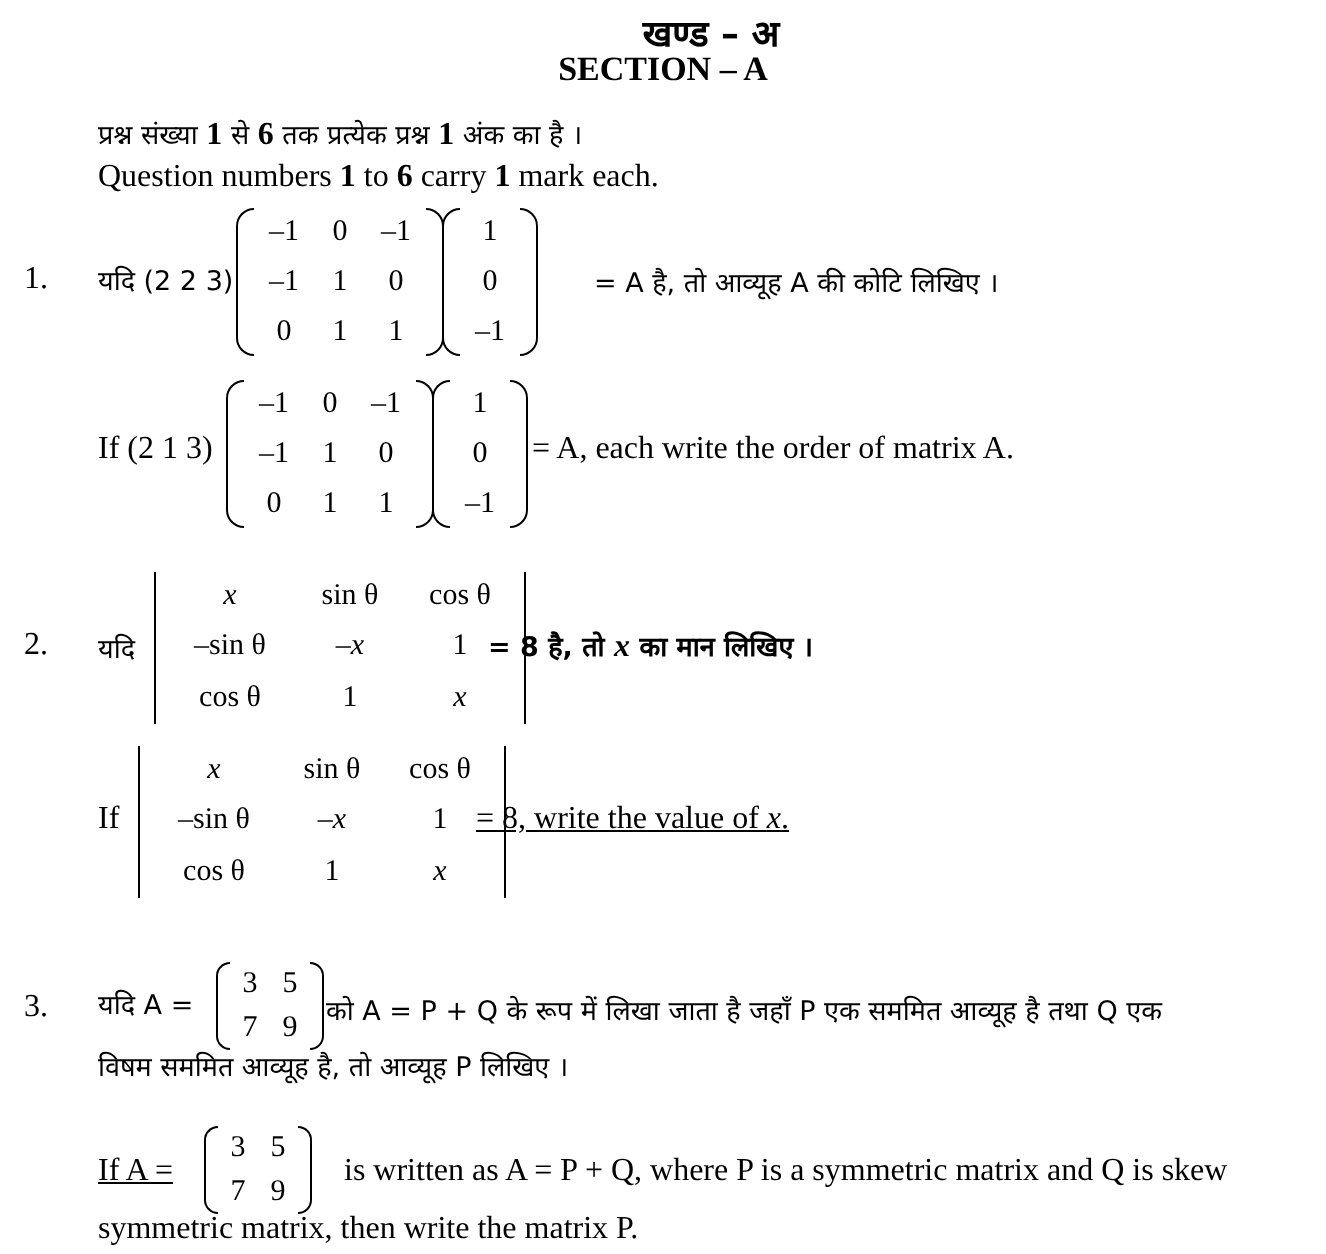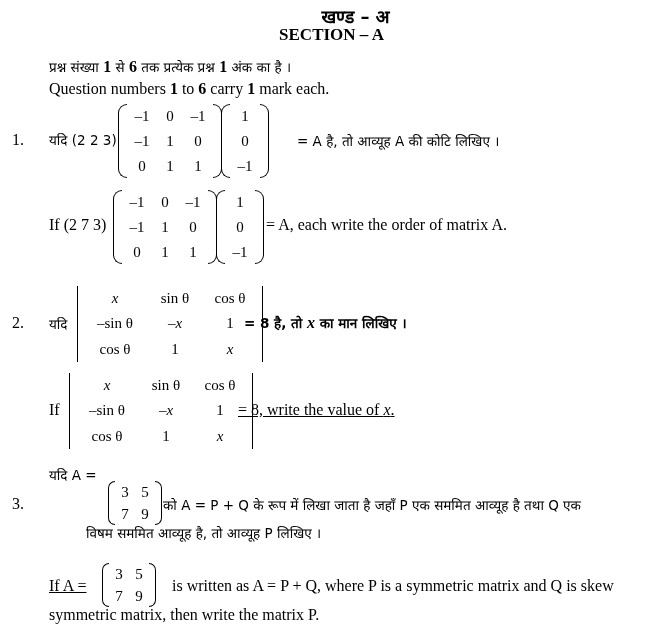--- a/index.html
+++ b/index.html
@@ -80,21 +80,21 @@
   <div class="paren left"></div>
   <div class="mgrid" style="grid-template-columns:30px;">
     <span>1</span>
     <span>0</span>
     <span>–1</span>
   </div>
   <div class="paren right"></div>
 </div>
 <div class="abs hi" style="left:272px; top:132px;margin-left:25px;">= A है, तो आव्यूह A की कोटि लिखिए ।</div>
 
-<div class="abs" style="left:49px; top:216px;">If (2 7 3)</div>
+<div class="abs" style="left:49px; top:216px;">If (2 1 3)</div>
 <div class="matrix" style="left:113px; top:190px; height:74px;">
   <div class="paren left"></div>
   <div class="mgrid" style="grid-template-columns:30px 26px 30px;">
     <span>–1</span>
     <span>0</span>
     <span>–1</span>
     <span>–1</span>
     <span>1</span>
     <span>0</span>
     <span>0</span>
@@ -149,35 +149,35 @@
     <span>1</span>
     <span class="italic">x</span>
   </div>
   <div class="bar"></div>
 </div>
 <div class="abs" style="left:238px; top:401px;text-decoration:underline;">
   <span>= 8, write the value of </span><span class="italic">x</span><span>.</span>
 </div>
 
 <div class="abs" style="left:12px; top:495px;">3.</div>
-<div class="abs" style="left:49px; top:466px;">
+<div class="abs" style="left:49px; top:493px;">
   <span class="hi">यदि A =</span>
 </div>
 <div class="matrix" style="left:108px; top:481px; height:44px;">
   <div class="paren left" style="width:7px;"></div>
   <div class="mgrid" style="grid-template-columns:20px 20px;">
     <span style="line-height:22px;">3</span>
     <span style="line-height:22px;">5</span>
     <span style="line-height:22px;">7</span>
     <span style="line-height:22px;">9</span>
   </div>
   <div class="paren right" style="width:7px;"></div>
 </div>
 <div class="abs hi" style="left:163px; top:496px;">को A = P + Q के रूप में लिखा जाता है जहाँ P एक सममित आव्यूह है तथा Q एक</div>
-<div class="abs hi" style="left:49px; top:524px;margin-left:37px;">विषम सममित आव्यूह है, तो आव्यूह P लिखिए ।</div>
+<div class="abs hi" style="left:49px; top:524px;">विषम सममित आव्यूह है, तो आव्यूह P लिखिए ।</div>
 
 <div class="abs" style="left:49px; top:577px;text-decoration:underline;">If A =</div>
 <div class="matrix" style="left:102px; top:563px; height:44px;">
   <div class="paren left" style="width:7px;"></div>
   <div class="mgrid" style="grid-template-columns:20px 20px;">
     <span style="line-height:22px;">3</span>
     <span style="line-height:22px;">5</span>
     <span style="line-height:22px;">7</span>
     <span style="line-height:22px;">9</span>
   </div>

